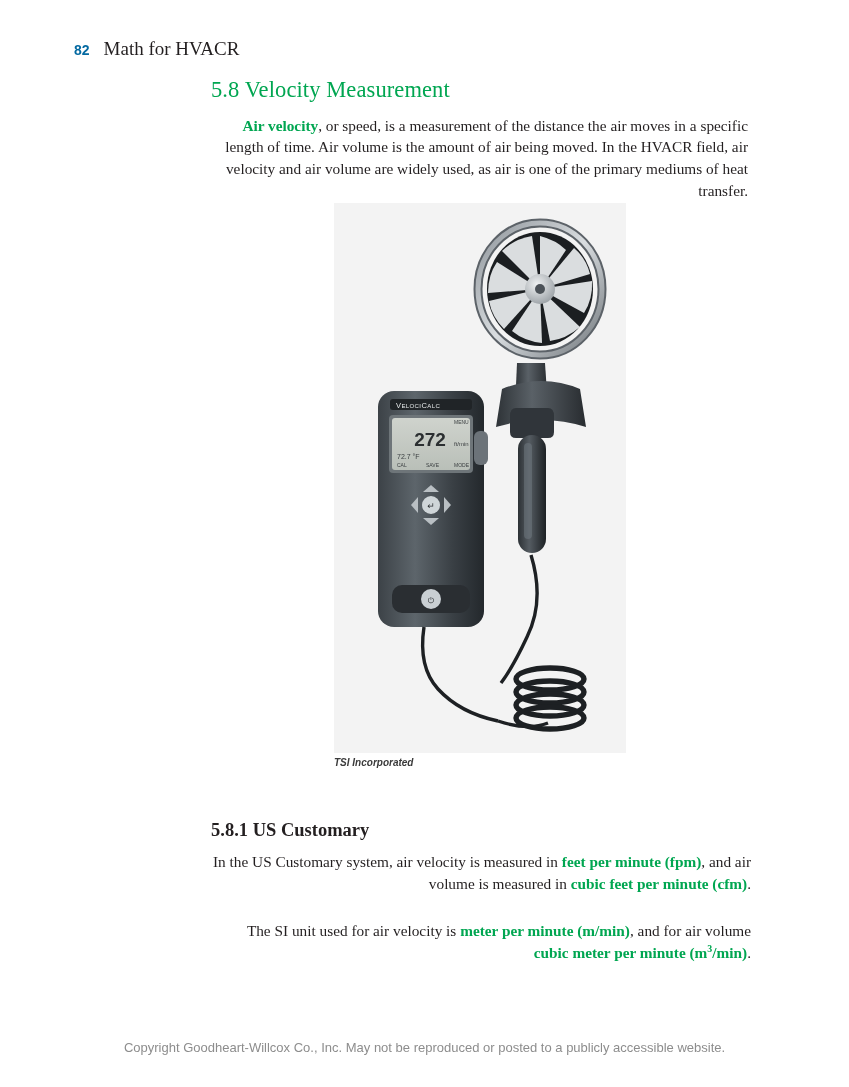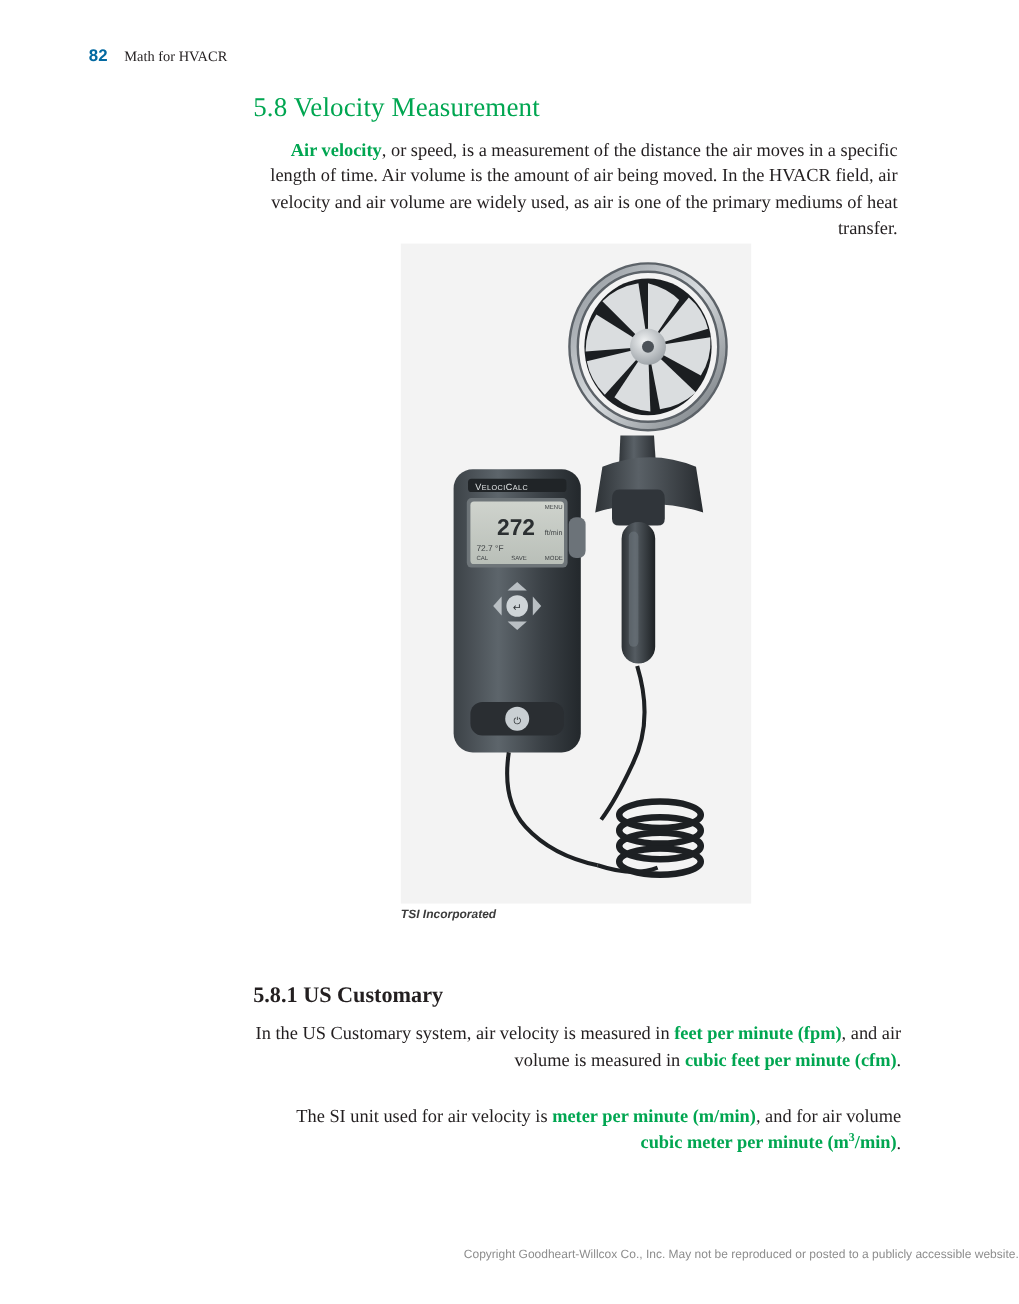--- a/index.html
+++ b/index.html
@@ -30,21 +30,21 @@
     gap: 14px;
   }
   .runhead .folio {
     font-family: "Liberation Sans", sans-serif;
     font-weight: bold;
     font-size: 14px;
     color: #0369a1;
   }
   .runhead .book {
     font-family: "Liberation Serif", serif;
-    font-size: 12px;
+    font-size: 19px;
     color: #231f20;
   }
 
   
   .col {
     position: absolute;
     left: 211px;
     top: 78px;
     width: 537px;
   }
@@ -112,23 +112,23 @@
   }
   .lower h2.sub { margin-top: 0; }
   .gap { height: 16px; }
 
   
   .footer {
     position: absolute;
     left: 0;
     right: 0;
     top: 1040px;
-    text-align: right;
+    text-align: center;
     font-family: "Liberation Sans", sans-serif;
-    font-size: 10px;
+    font-size: 13px;
     color: #8d8d8d;
   }
 
   sup { font-size: 0.65em; vertical-align: super; }
 </style>
 </head>
 <body>
 
 <div class="page">
 

